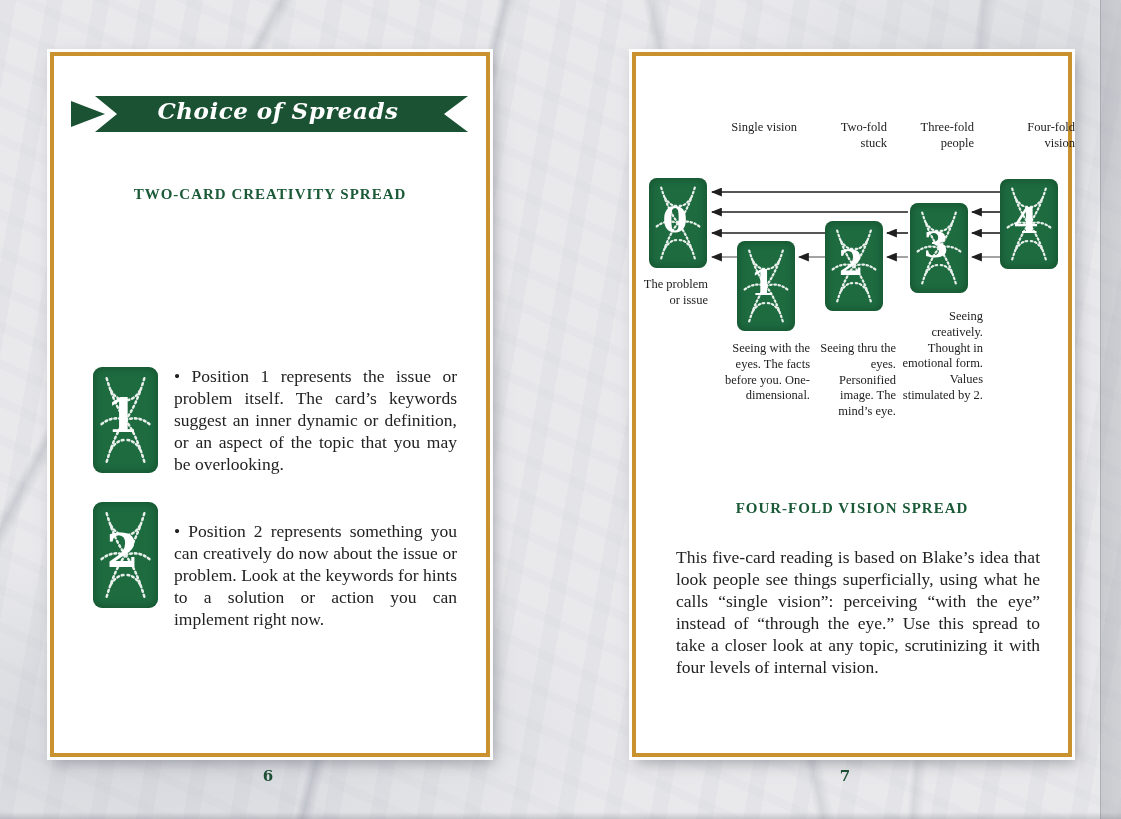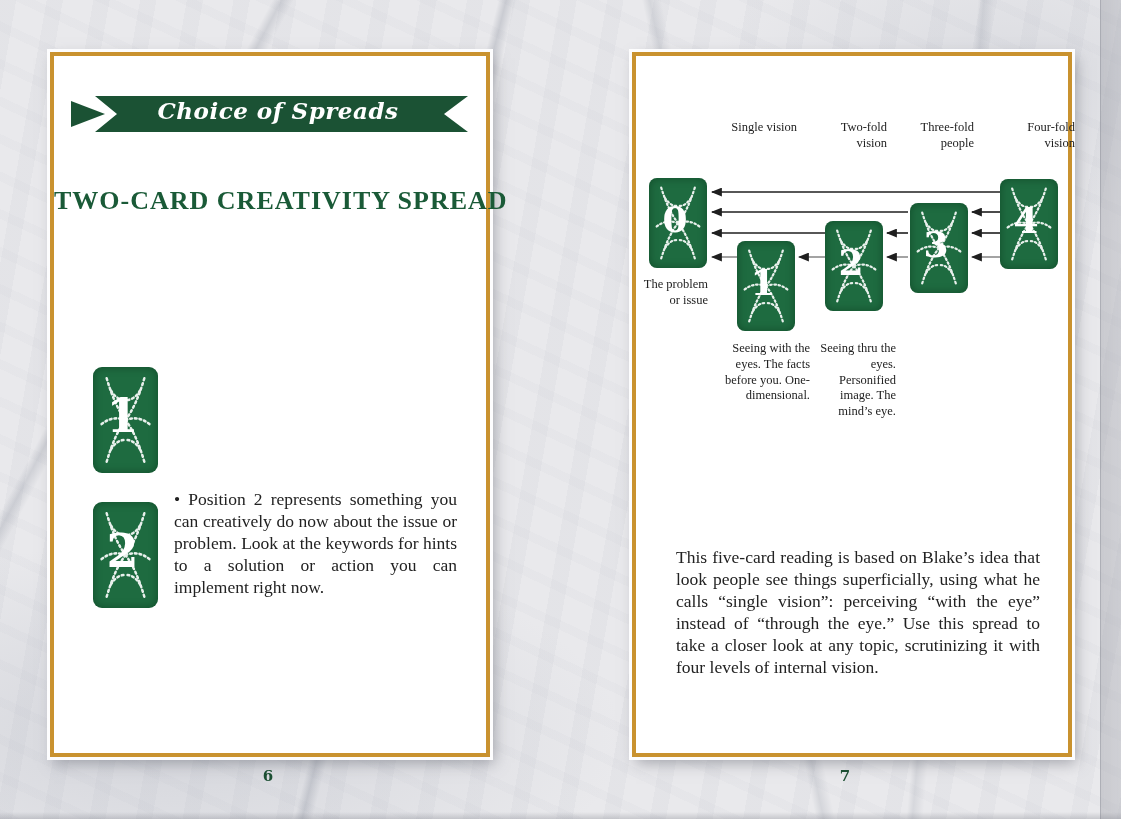--- a/index.html
+++ b/index.html
@@ -49,21 +49,21 @@
   .ribbon{position:absolute;left:17px;top:40px;width:398px;height:36px;}
   .ribbon svg{position:absolute;inset:0;}
   .ribbon-text{
     position:absolute;left:30px;right:14px;top:1px;text-align:center;
     font-family:"DejaVu Serif", serif;font-style:italic;font-weight:700;
     font-size:23px;color:#ffffff;letter-spacing:.5px;white-space:nowrap;
   }
 
   .heading{
     position:absolute;left:0;width:100%;text-align:center;
-    font-weight:700;font-size:26px;letter-spacing:1px;
+    font-weight:700;font-size:15px;letter-spacing:1px;
     color:var(--green_heading,#1a5a37);white-space:nowrap;
   }
   .body-text{
     position:absolute;font-size:17.5px;line-height:22px;color:var(--ink,#222);
     text-align:justify;
   }
 
   
   .tcard{
     position:absolute;background:var(--green_card,#1e6b40);
@@ -136,33 +136,34 @@
 
     <h2 class="heading" style="top:130px">TWO-CARD CREATIVITY SPREAD</h2>
 
 
     <div class="tcard card-lg" style="left:39px;top:311px">
       <svg class="flourish" viewBox="0 0 58 90" preserveAspectRatio="none">
           <use href="#flourish"></use>
         </svg>
       <span class="card-num">1</span>
     </div>
+    <p class="body-text" style="left:120px;top:309px;width:283px">• Position 1 represents the issue or problem itself. The card’s keywords suggest an inner dynamic or definition, or an aspect of the topic that you may be overlooking.</p>
 
     <div class="tcard card-lg" style="left:39px;top:446px">
       <svg class="flourish" viewBox="0 0 58 90" preserveAspectRatio="none">
           <use href="#flourish"></use>
         </svg>
       <span class="card-num">2</span>
     </div>
-    <p class="body-text" style="left:120px;top:432px;width:283px">• Position 2 represents something you can creatively do now about the issue or problem. Look at the keywords for hints to a solution or action you can implement right now.</p>
+    <p class="body-text" style="left:120px;top:464px;width:283px">• Position 2 represents something you can creatively do now about the issue or problem. Look at the keywords for hints to a solution or action you can implement right now.</p>
   </div>
 
   <div class="page page-right">
     <div class="col-label" style="left:91px;top:64px;width:70px">Single vision</div>
-    <div class="col-label" style="left:181px;top:64px;width:70px">Two-fold vision</div>
+    <div class="col-label" style="left:181px;top:64px;width:70px">Two-fold stuck</div>
     <div class="col-label" style="left:264px;top:64px;width:74px">Three-fold people</div>
     <div class="col-label" style="left:369px;top:64px;width:70px">Four-fold vision</div>
 
     <svg class="arrows" viewBox="0 0 440 160">
       <line x1="364" y1="36" x2="76" y2="36" marker-end="url(#ah)"></line>
       <line x1="272" y1="56" x2="76" y2="56" marker-end="url(#ah)"></line>
       <line x1="364" y1="56" x2="336" y2="56" marker-end="url(#ah)"></line>
       <line x1="189" y1="77" x2="76" y2="77" marker-end="url(#ah)"></line>
       <line x1="272" y1="77" x2="251" y2="77" marker-end="url(#ah)"></line>
       <line x1="364" y1="77" x2="336" y2="77" marker-end="url(#ah)"></line>
@@ -199,20 +200,22 @@
     <div class="tcard card-sm" style="left:364px;top:123px">
       <svg class="flourish" viewBox="0 0 58 90">
           <use href="#flourish"></use>
         </svg>
       <span class="card-num">4</span>
     </div>
 
     <div class="caption" style="left:2px;top:221px;width:70px">The problem or issue</div>
     <div class="caption" style="left:176px;top:285px;width:84px">Seeing thru the eyes. Personified image. The mind’s eye.</div>
     <div class="caption" style="left:86px;top:285px;width:88px">Seeing with the eyes. The facts before you. One-dimensional.</div>
-
+    <div class="caption" style="left:259px;top:253px;width:88px">Seeing creatively. Thought in emotional form. Values stimulated by 2.</div>
+
+    <h2 class="heading" style="top:444px">FOUR-FOLD VISION SPREAD</h2>
 
     <p class="body-text" style="left:40px;top:490px;width:364px">This five-card reading is based on Blake’s idea that look people see things superficially, using what he calls “single vision”: perceiving “with the eye” instead of “through the eye.” Use this spread to take a closer look at any topic, scrutinizing it with four levels of internal vision.</p>
   </div>
 
   <div class="page-num" style="left:258px">6</div>
   <div class="page-num" style="left:835px">7</div>
 </div>
 
 </body></html>

